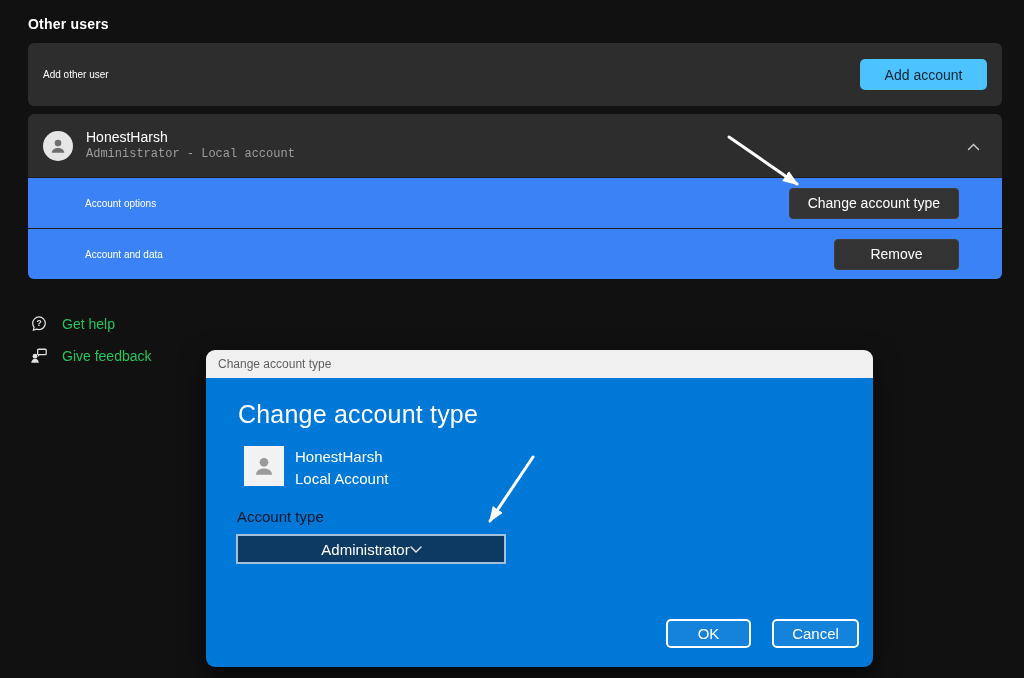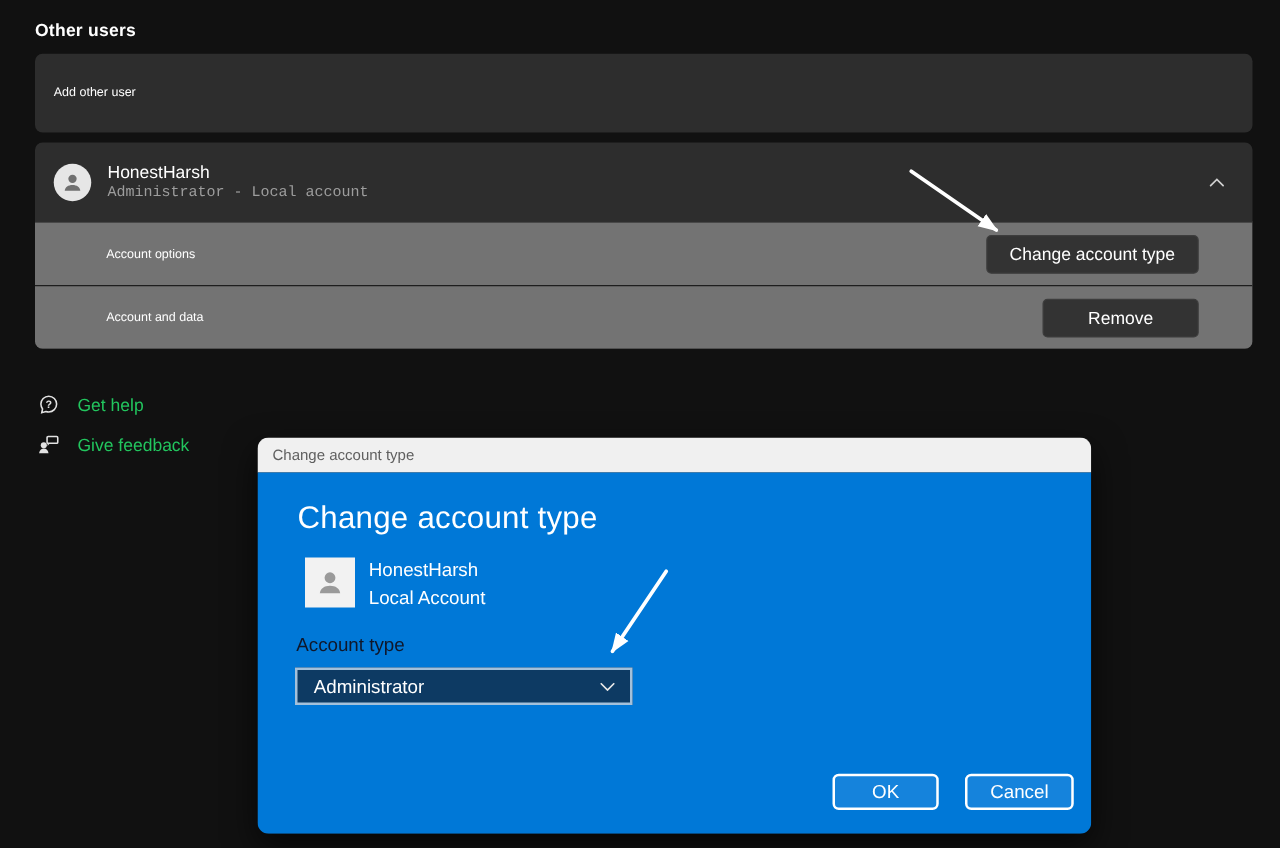--- a/index.html
+++ b/index.html
@@ -37,21 +37,21 @@
   .avatar-circle {
     width:30px; height:30px; border-radius:50%;
     background:#e6e6e6; display:flex; align-items:center; justify-content:center;
     flex:0 0 auto;
   }
   .user-text { margin-left:13px; flex:1; }
   .user-name { font-size:14px; color:#ffffff; line-height:17px; }
   .user-sub { font-size:12px; color:#9d9d9d; line-height:15px; margin-top:1px;font-family:Liberation Mono, monospace; }
 
   .sub-row {
-    height:51px; background:#737373;
+    height:51px; background:#3b82f6;
     border-top:1px solid #1e1e1e;
     display:flex; align-items:center; justify-content:space-between;
     padding:0 43px 0 57px;
   }
   .dark-btn {
     background:#333333; color:#ffffff;
     border:1px solid #3d3d3d; border-radius:4px;
     font-family:inherit; font-size:14px;
     height:31px; padding:0 18px; cursor:pointer;
   }
@@ -86,21 +86,21 @@
     display:flex; align-items:center; justify-content:center; flex:0 0 auto;
   }
   .dialog-user-text { margin-left:11px; padding-top:1px; }
   .dialog-user-name { font-size:15px; color:#ffffff; line-height:20px; }
   .dialog-user-sub  { font-size:15px; color:#ffffff; line-height:20px; margin-top:2px; }
 
   .field-label { position:absolute; left:31px; top:130px; font-size:15px; color:#0f172a; }
   .dropdown {
     position:absolute; left:30px; top:156px; width:270px; height:30px;
     background:#0d3a63; border:2px solid #a3c0da;
-    display:flex; align-items:center; justify-content:space-between;
+    display:flex; align-items:center; justify-content:center;
     padding:0 12px 0 13px; cursor:pointer;
   }
   .dropdown span { font-size:15px; color:#ffffff; }
 
   .dialog-buttons { position:absolute; right:14px; top:241px; display:flex; }
   .dlg-btn {
     height:29px; background:#1583DC; color:#ffffff;
     border:2px solid #ffffff; border-radius:5px;
     font-family:inherit; font-size:15px; cursor:pointer;
   }
@@ -112,20 +112,21 @@
   }
 </style>
 </head>
 <body>
 
 <div class="content">
   <div class="section-title">Other users</div>
 
   <div class="card add-row">
     <span class="row-label">Add other user</span>
+    <button class="accent-btn">Add account</button>
   </div>
 
   <div class="card user-card">
     <div class="user-header">
       <div class="avatar-circle">
         <svg width="20" height="20" viewBox="0 0 24 24">
           <circle cx="12" cy="8.5" r="4" fill="#6f6f6f"></circle>
           <path d="M4.5 20c.4-3.6 3.4-5.6 7.5-5.6s7.1 2 7.5 5.6z" fill="#6f6f6f"></path>
         </svg>
       </div>

